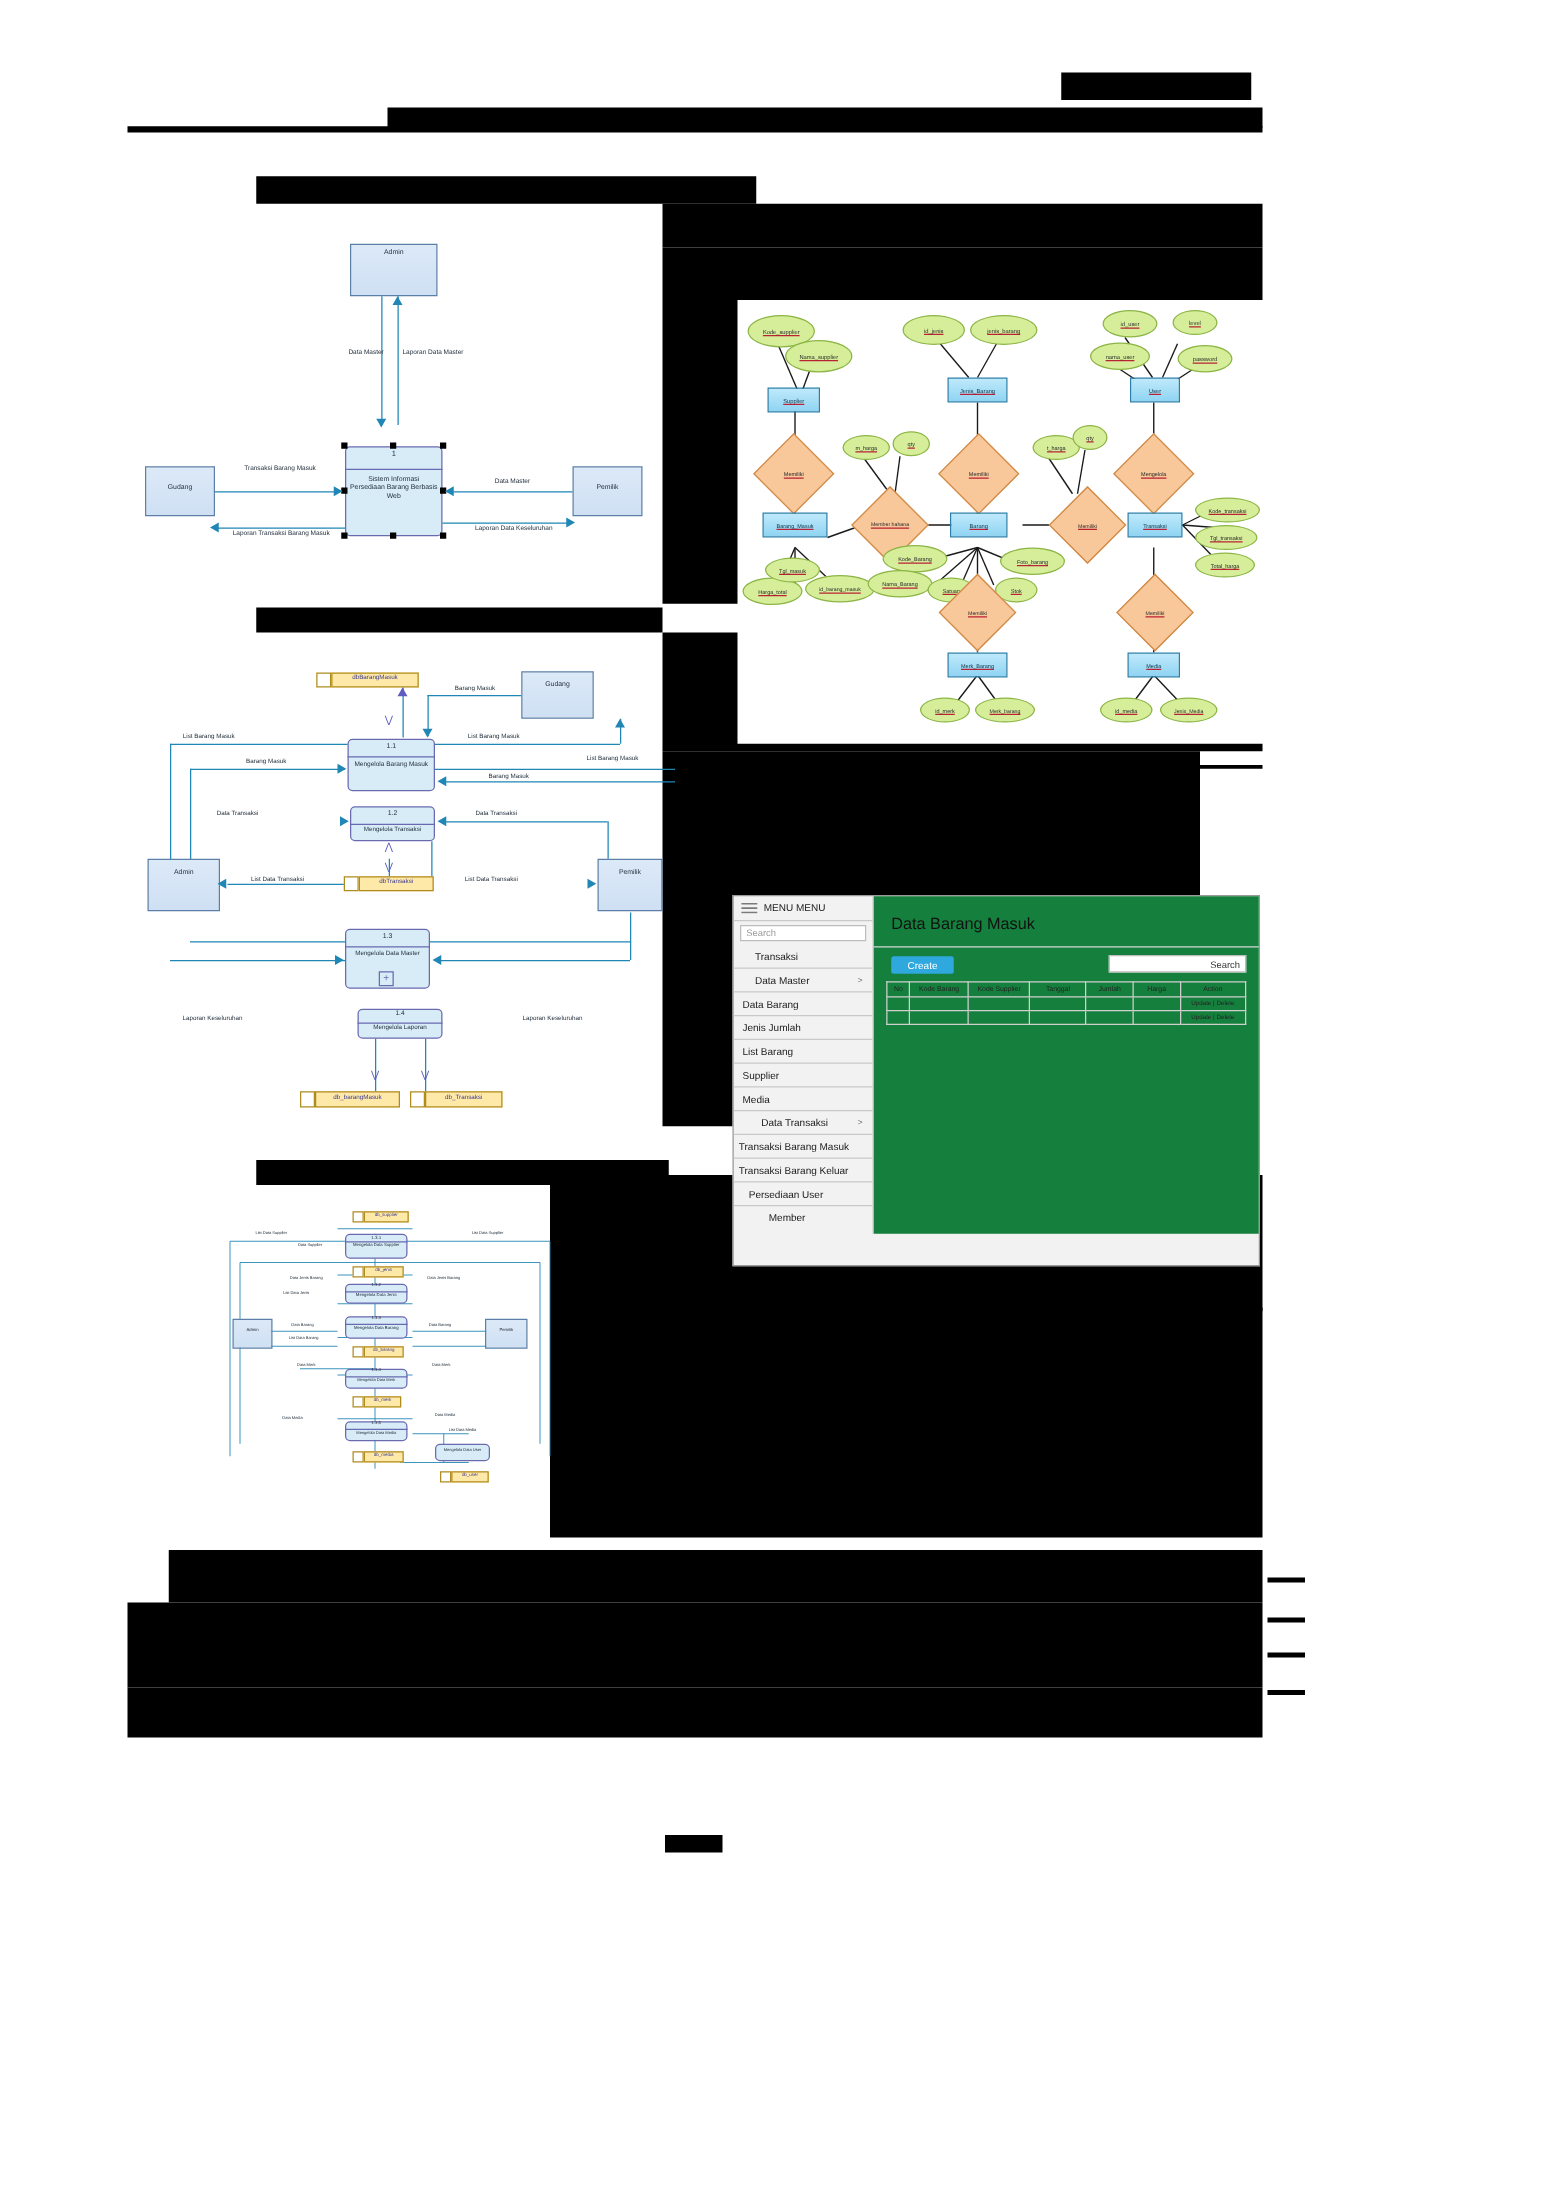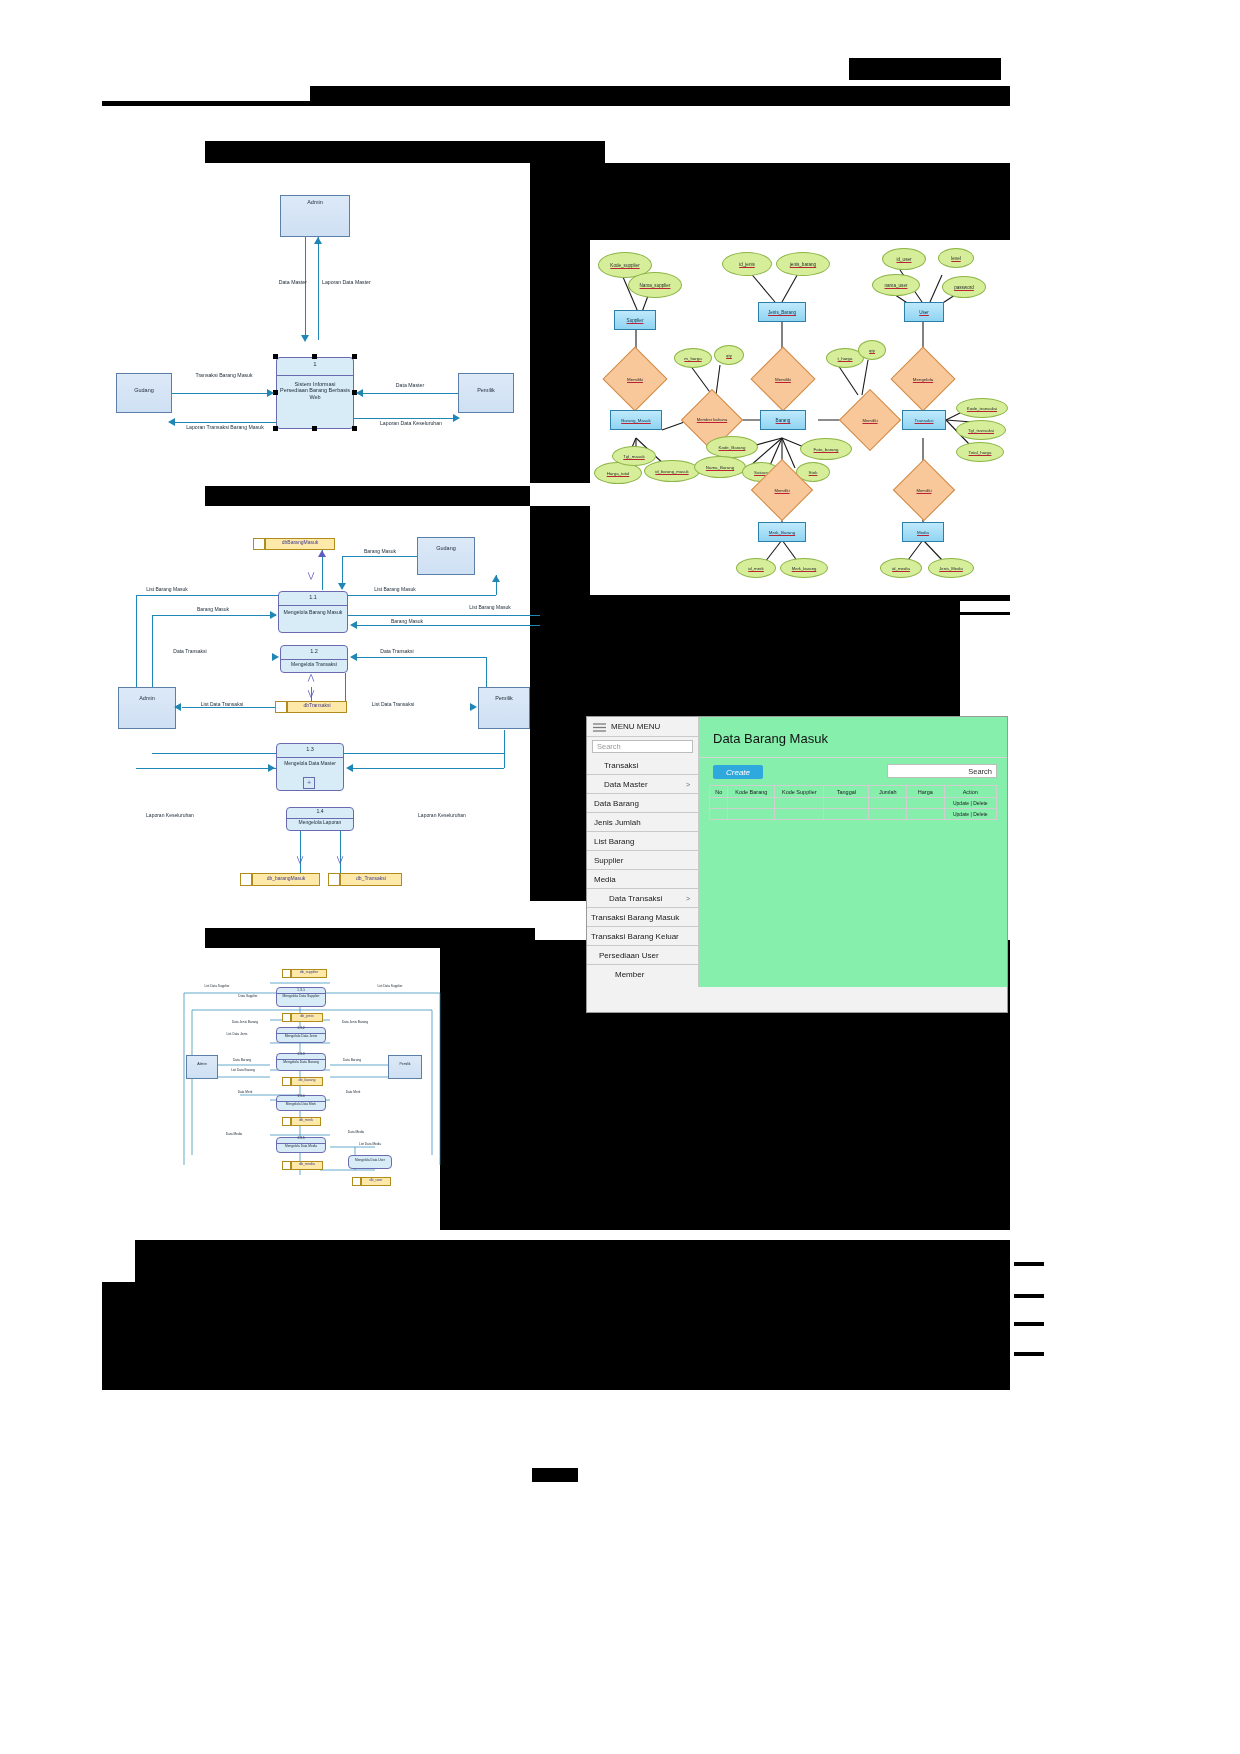--- a/index.html
+++ b/index.html
@@ -14,21 +14,21 @@
   .ln{position:absolute;background:#1f86b5;}
   .ent{position:absolute;box-sizing:border-box;background:linear-gradient(180deg,#bfe9fb,#8fd4f2);border:1px solid #2b7fa8;text-align:center;color:#10364a;}
   .attr{position:absolute;box-sizing:border-box;background:#d6ee9a;border:1px solid #8cb545;border-radius:50%;text-align:center;color:#2b2b2b;display:flex;align-items:center;justify-content:center;}
   .attr span{text-decoration:underline;text-decoration-color:#b23;}
   .rel{position:absolute;box-sizing:border-box;background:#f8c79a;border:1px solid #d08a46;text-align:center;color:#2b2b2b;}
   .rel .inner{position:absolute;inset:0;display:flex;align-items:center;justify-content:center;}
   .mock{position:absolute;background:#f2f2f2;border:1px solid #9a9a9a;box-sizing:border-box;}
   .mockhdr{border-bottom:1px solid #b9b9b9;background:#f2f2f2;}
   .mi{box-sizing:border-box;border-bottom:1px solid #c9c9c9;color:#1a1a1a;display:flex;align-items:center;}
   .srch{box-sizing:border-box;border:1px solid #bdbdbd;background:#fff;color:#9a9a9a;display:flex;align-items:center;}
-  .crtbtn{box-sizing:border-box;background:#2fa8dd;color:#fff;text-align:center;border-radius:2px;display:flex;align-items:center;justify-content:center;font-style:italic;}
+  .crtbtn{box-sizing:border-box;background:#2fa8dd;color:#fff;text-align:center;border-radius:2px;display:flex;align-items:center;justify-content:center;}
   .tbl{position:absolute;border-collapse:collapse;}
   .tbl td,.tbl th{border:1px solid #cfcfcf;font-weight:normal;color:#222;}
   .act{color:#e8a33d;}
 </style>
 </head>
 <body>
 
 <div class="redact" style="left:849px;top:58px;width:152px;height:22px;"></div>
 <div class="redact" style="left:310px;top:86px;width:700px;height:16px;"></div>
 <div class="redact" style="left:102px;top:101px;width:908px;height:5px;"></div>
@@ -541,21 +541,21 @@
           <span>Transaksi Barang Keluar</span>
         </div>
       <div class="mi" style="height:19px;padding-left:12px;font-size:8px;">
           <span>Persediaan User</span>
         </div>
       <div class="mi" style="height:19px;padding-left:28px;font-size:8px;border-bottom:none;">
           <span>Member</span>
         </div>
     </div>
 
-    <div style="flex:1;position:relative;background:#86efac;">
+    <div style="flex:1;position:relative;background:#15803d;">
       <div style="position:absolute;left:14px;top:14px;font-size:13px;color:#111;">Data Barang Masuk</div>
       <div style="position:absolute;left:0;top:40px;width:100%;height:1px;background:#d6d6d6;"></div>
 
       <div class="crtbtn" style="position:absolute;left:14px;top:48px;width:50px;height:14px;font-size:8px;">
         <span>Create</span>
       </div>
 
       <div style="position:absolute;right:10px;top:47px;width:110px;height:14px;border:1px solid #bdbdbd;background:#fff;box-sizing:border-box;">
         <span style="position:absolute;right:4px;top:2px;font-size:7.5px;color:#333;">Search</span>
       </div>

